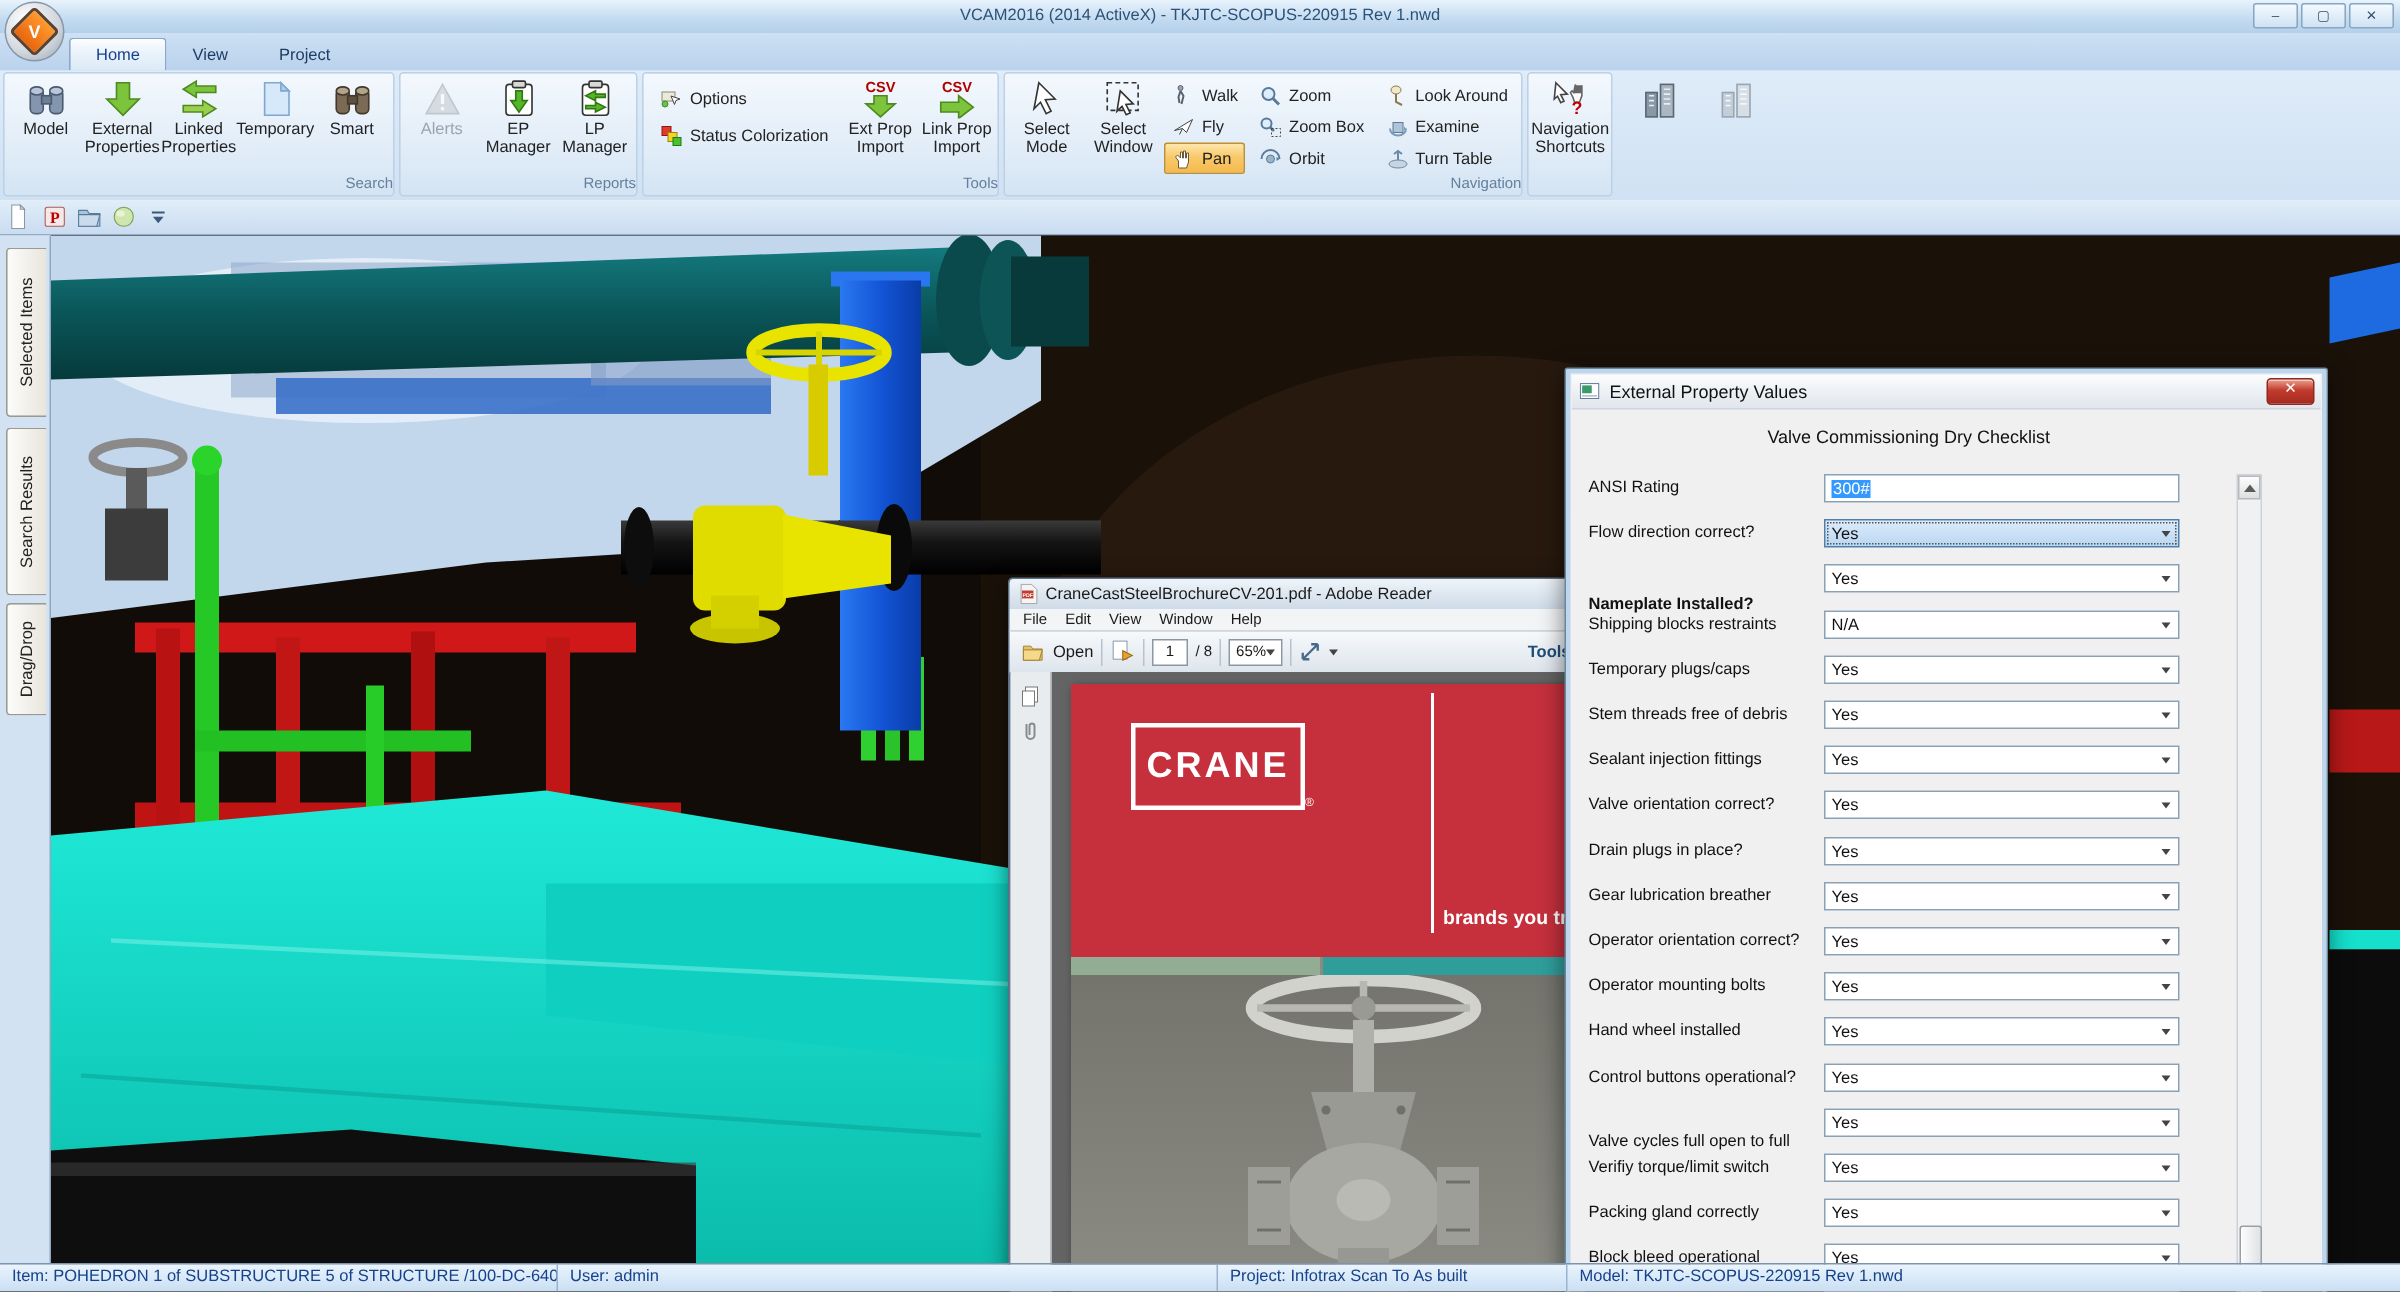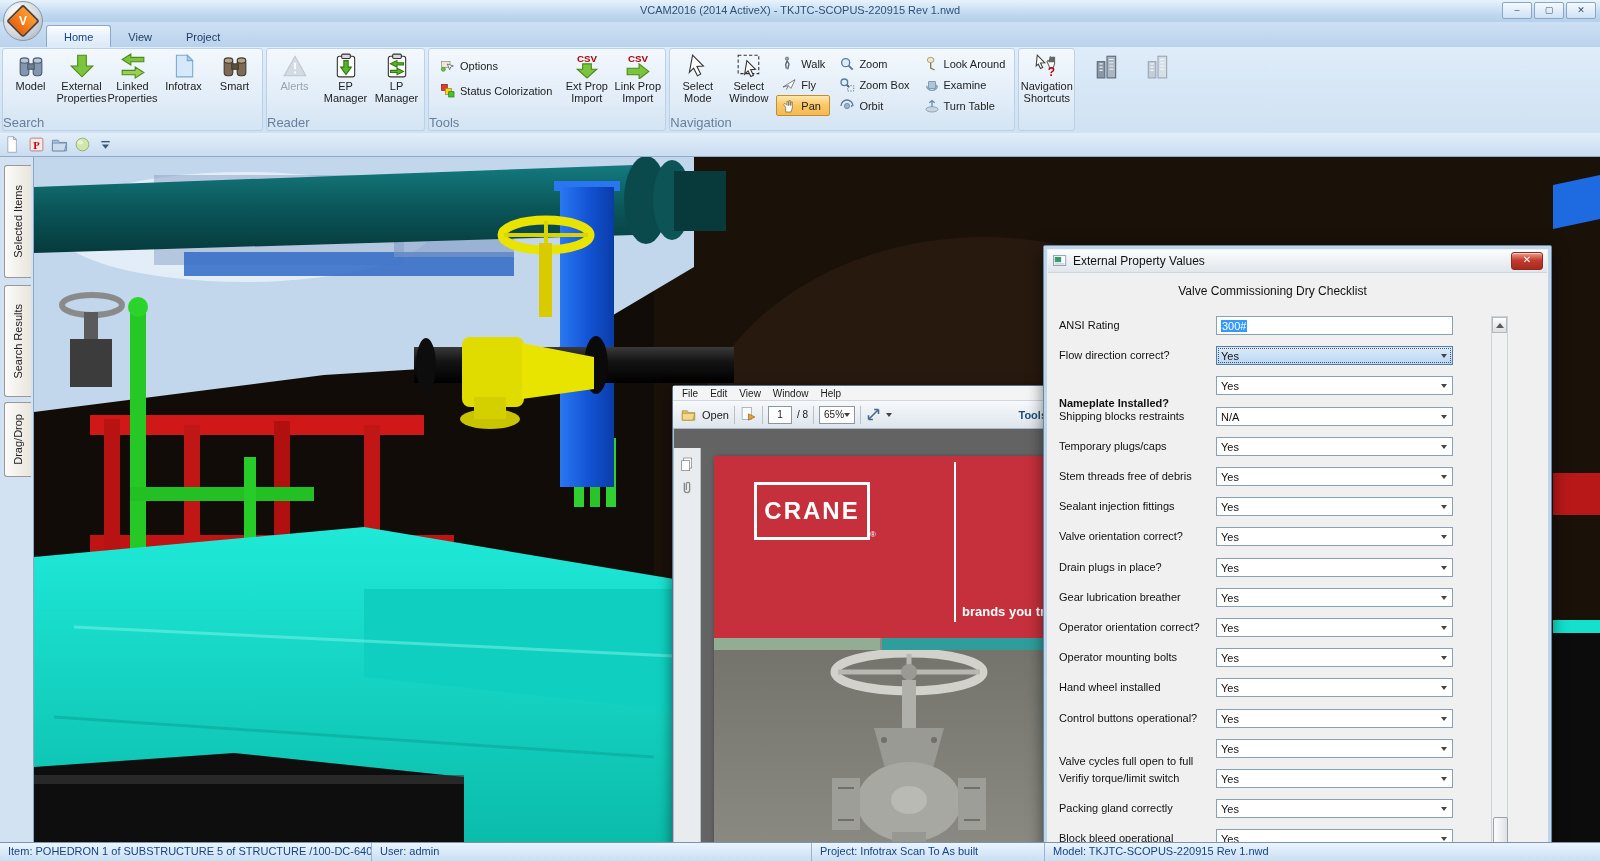--- a/index.html
+++ b/index.html
@@ -25,21 +25,21 @@
     background:linear-gradient(#cde0f4,#b9d2ec);display:flex;align-items:flex-end;padding-left:46px;box-sizing:border-box;}
   .tab{height:21px;padding:0 17px;display:flex;align-items:center;color:#1e3c64;border-radius:3px 3px 0 0;}
   .tab.active{background:linear-gradient(#fdfeff,#e9f2fb 45%,#dbeaf7);border:1px solid #8ca8c8;border-bottom:none;color:#15428b;}
   
   .ribbon{position:absolute;left:0;top:47px;width:1600px;height:86px;
     background:linear-gradient(#dfecf9,#cfe1f3);border-bottom:1px solid #aec6de;display:flex;align-items:flex-start;}
   .rgroup{height:83px;margin:1px 1px 0 2px;border:1px solid #bcd0e6;border-radius:3px;
     background:linear-gradient(#f3f8fd,#e2edf8 60%,#d4e4f3);display:flex;flex-direction:column;box-sizing:border-box;}
   .rgroup.frameless{border-color:transparent;background:transparent;}
   .rgroup-body{flex:1;display:flex;align-items:stretch;padding:1px 2px;}
-  .rgroup-label{height:13px;font-size:13px;color:#64809e;text-align:left;line-height:12px;}
+  .rgroup-label{height:13px;font-size:10px;color:#64809e;text-align:right;line-height:12px;}
   .rbtn-large{width:51px;display:flex;flex-direction:column;align-items:center;padding-top:3px;box-sizing:border-box;border-radius:3px;}
   .rbtn-large .ric{width:26px;height:26px;text-align:right;}
   .rbtn-large .rlabel{font-size:11px;line-height:12px;text-align:center;color:#222;margin-top:1px;}
   .rbtn-large.disabled .rlabel{color:#9aa4b2;}
   .rbtn-large.disabled .ric{opacity:.55;}
   .small-stack{display:flex;flex-direction:column;gap:4px;padding:5px 4px 0 4px;}
   .small-grid{display:grid;grid-template-rows:repeat(3,21px);grid-auto-flow:column;align-content:start;padding:3px 2px 0 2px;column-gap:4px;}
   .rbtn-small{display:flex;align-items:center;gap:4px;height:19px;padding:0 4px;font-size:11px;color:#222;white-space:nowrap;border:1px solid transparent;border-radius:2px;}
   .rbtn-small .ric{width:16px;height:16px;flex:none;}
   .rbtn-small.active{background:linear-gradient(#fde7ad,#f9c96a 45%,#f5b94e);border-color:#c08f2f;}
@@ -169,21 +169,21 @@
             </span>
             <div class="rlabel">Linked Properties</div>
           </div>
           <div class="rbtn-large">
             <span class="ric">
               <svg viewBox="0 0 24 24" xmlns="http://www.w3.org/2000/svg">
                 <path d="M5 2h10l5 5v15H5z" fill="#d6e9fb" stroke="#7fa8d0"></path>
                 <path d="M15 2l5 5h-5z" fill="#aecdea" stroke="#7fa8d0"></path>
               </svg>
             </span>
-            <div class="rlabel">Infotrax</div>
+            <div class="rlabel">Temporary</div>
           </div>
           <div class="rbtn-large">
             <span class="ric">
               <svg viewBox="0 0 24 24" xmlns="http://www.w3.org/2000/svg">
                 <rect x="2" y="6" width="8" height="15" rx="3" fill="#7a6a56" stroke="#443828"></rect>
                 <rect x="14" y="6" width="8" height="15" rx="3" fill="#7a6a56" stroke="#443828"></rect>
                 <rect x="9" y="10" width="6" height="5" fill="#5e5040" stroke="#443828"></rect>
                 <ellipse cx="6" cy="7" rx="4" ry="2.5" fill="#b0a48e" stroke="#443828"></ellipse>
                 <ellipse cx="18" cy="7" rx="4" ry="2.5" fill="#b0a48e" stroke="#443828"></ellipse>
               </svg>
@@ -220,21 +220,21 @@
               <svg viewBox="0 0 24 24" xmlns="http://www.w3.org/2000/svg">
                 <rect x="4" y="3" width="16" height="19" rx="2" fill="#fff" stroke="#333"></rect>
                 <rect x="8" y="1" width="8" height="4" rx="1" fill="#d8d8d8" stroke="#333"></rect>
                 <polygon points="6,10 12,7 12,9 18,9 18,11 12,11 12,13" fill="#57b52a" stroke="#2f7a12"></polygon>
                 <polygon points="18,17 12,14 12,16 6,16 6,18 12,18 12,20" fill="#57b52a" stroke="#2f7a12"></polygon>
               </svg>
             </span>
             <div class="rlabel">LP Manager</div>
           </div>
         </div>
-        <div class="rgroup-label">Reader</div>
+        <div class="rgroup-label">Reports</div>
       </div>
       <div class="rgroup">
         <div class="rgroup-body">
           <div class="small-stack">
             <div class="rbtn-small">
               <span class="ric">
                 <svg viewBox="0 0 24 24" xmlns="http://www.w3.org/2000/svg">
                   <rect x="2" y="5" width="13" height="9" fill="#ece8da" stroke="#8a8a7a"></rect>
                   <path d="M11 9l9 3-4 1.5-1.5 4z" fill="#fff" stroke="#444"></path>
                   <circle cx="5" cy="17" r="3" fill="#6cc24a" stroke="#3f8a28"></circle>
@@ -558,20 +558,30 @@
         </div>
         <div class="side-tab" style="top: 128px; height: 112px;">
           <span>Search Results</span>
         </div>
         <div class="side-tab" style="top: 245px; height: 75px;">
           <span>Drag/Drop</span>
         </div>
       </div>
 
     <div class="reader">
+      <div class="r-title">
+        <span class="ric" style="width:14px;height:14px">
+            <svg viewBox="0 0 24 24" xmlns="http://www.w3.org/2000/svg">
+              <path d="M3 1h12l6 6v16H3z" fill="#f4f4f4" stroke="#999"></path>
+              <rect x="4" y="8" width="13" height="9" fill="#c23b2e"></rect>
+              <text x="10.5" y="15.5" text-anchor="middle" font-size="6" font-weight="bold" fill="#fff" font-family="Liberation Sans,sans-serif">PDF</text>
+            </svg>
+          </span>
+        <span>CraneCastSteelBrochureCV-201.pdf - Adobe Reader</span>
+      </div>
       <div class="r-menus" id="readermenus">
           <div class="r-menu">File</div>
           <div class="r-menu">Edit</div>
           <div class="r-menu">View</div>
           <div class="r-menu">Window</div>
           <div class="r-menu">Help</div>
         </div>
       <div class="r-toolbar">
         <div class="r-tbtn">
           <span class="ric" style="width:19px;height:15px">

